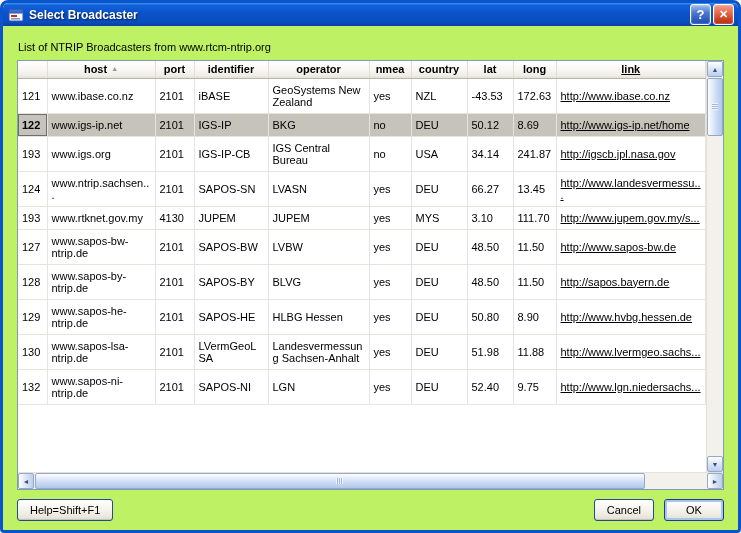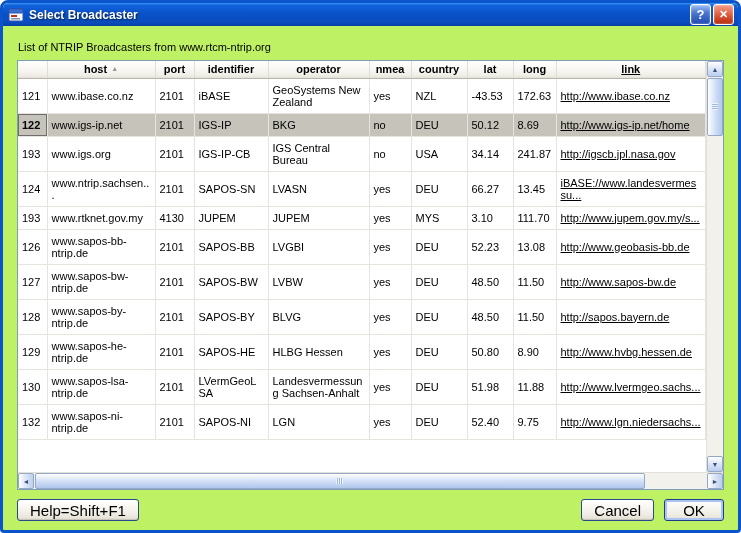--- a/index.html
+++ b/index.html
@@ -114,21 +114,21 @@
   }
   .h-thumb::after{
     content:"";position:absolute;top:4px;bottom:4px;left:50%;width:7px;margin-left:-4px;
     background:repeating-linear-gradient(90deg,#EFF5FD 0 1px,#9FB8DC 1px 2px);
   }
 
   
   .footer{display:flex;gap:10px;margin-top:9px;align-items:center;}
   .spacer{flex:1;}
   .btn{
-    font-family:"Liberation Sans",sans-serif;font-size:15px;color:#000;
+    font-family:"Liberation Sans",sans-serif;font-size:11px;color:#000;
     height:22px;min-width:60px;padding:0 12px;
     border:1px solid #264A8C;border-radius:3px;
     background:linear-gradient(180deg,#FFFFFF,#F4F3EC 50%,#EAE7DD 85%,#DCD8CC);
     box-shadow:inset 0 -1px 0 #C8C4B8;
     cursor:default;
   }
   .btn.default{
     border-color:#1C3E86;
     box-shadow:inset 0 0 0 2px #A9C4F0;
   }
@@ -214,45 +214,33 @@
               <tr>
                 <td class="col-num">124</td>
                 <td class="col-host">www.ntrip.sachsen...</td>
                 <td class="col-port">2101</td>
                 <td class="col-identifier">SAPOS-SN</td>
                 <td class="col-operator">LVASN</td>
                 <td class="col-nmea">yes</td>
                 <td class="col-country">DEU</td>
                 <td class="col-lat">66.27</td>
                 <td class="col-long">13.45</td>
-                <td class="col-link">iBASE://www.landesvermessu...</td>
+                <td class="col-link">http://www.landesvermessu...</td>
               </tr>
               <tr>
                 <td class="col-num">193</td>
                 <td class="col-host">www.rtknet.gov.my</td>
                 <td class="col-port">4130</td>
                 <td class="col-identifier">JUPEM</td>
                 <td class="col-operator">JUPEM</td>
                 <td class="col-nmea">yes</td>
                 <td class="col-country">MYS</td>
                 <td class="col-lat">3.10</td>
                 <td class="col-long">111.70</td>
                 <td class="col-link">http://www.jupem.gov.my/s...</td>
-              </tr>
-              <tr>
-                <td class="col-num">126</td>
-                <td class="col-host">www.sapos-bb-ntrip.de</td>
-                <td class="col-port">2101</td>
-                <td class="col-identifier">SAPOS-BB</td>
-                <td class="col-operator">LVGBI</td>
-                <td class="col-nmea">yes</td>
-                <td class="col-country">DEU</td>
-                <td class="col-lat">52.23</td>
-                <td class="col-long">13.08</td>
-                <td class="col-link">http://www.geobasis-bb.de</td>
               </tr>
               <tr>
                 <td class="col-num">127</td>
                 <td class="col-host">www.sapos-bw-ntrip.de</td>
                 <td class="col-port">2101</td>
                 <td class="col-identifier">SAPOS-BW</td>
                 <td class="col-operator">LVBW</td>
                 <td class="col-nmea">yes</td>
                 <td class="col-country">DEU</td>
                 <td class="col-lat">48.50</td>

